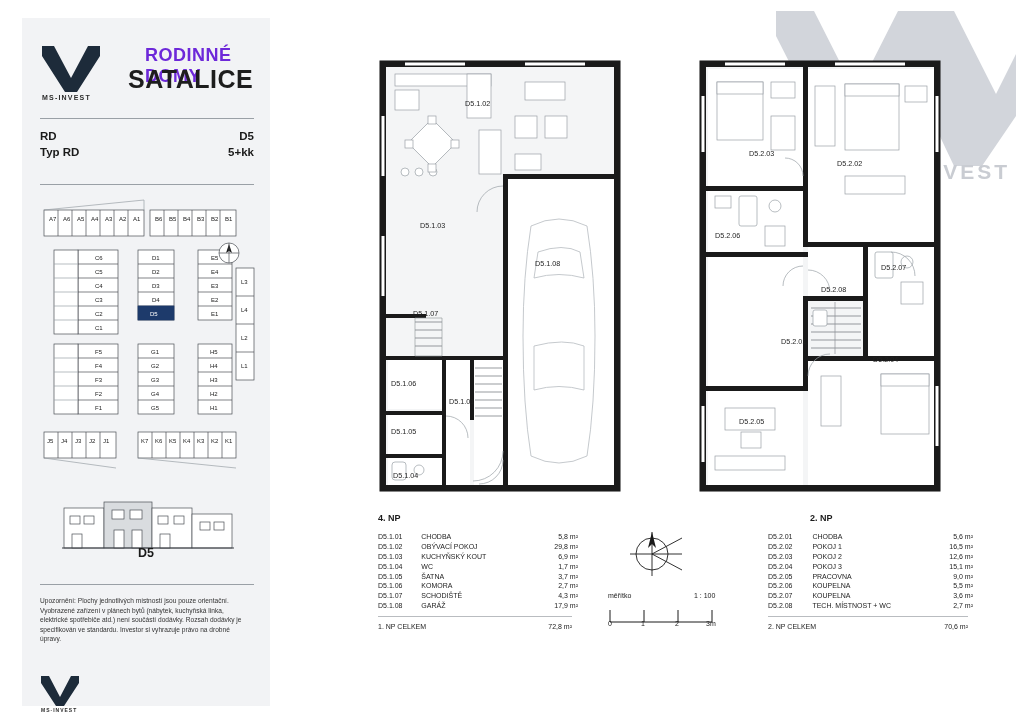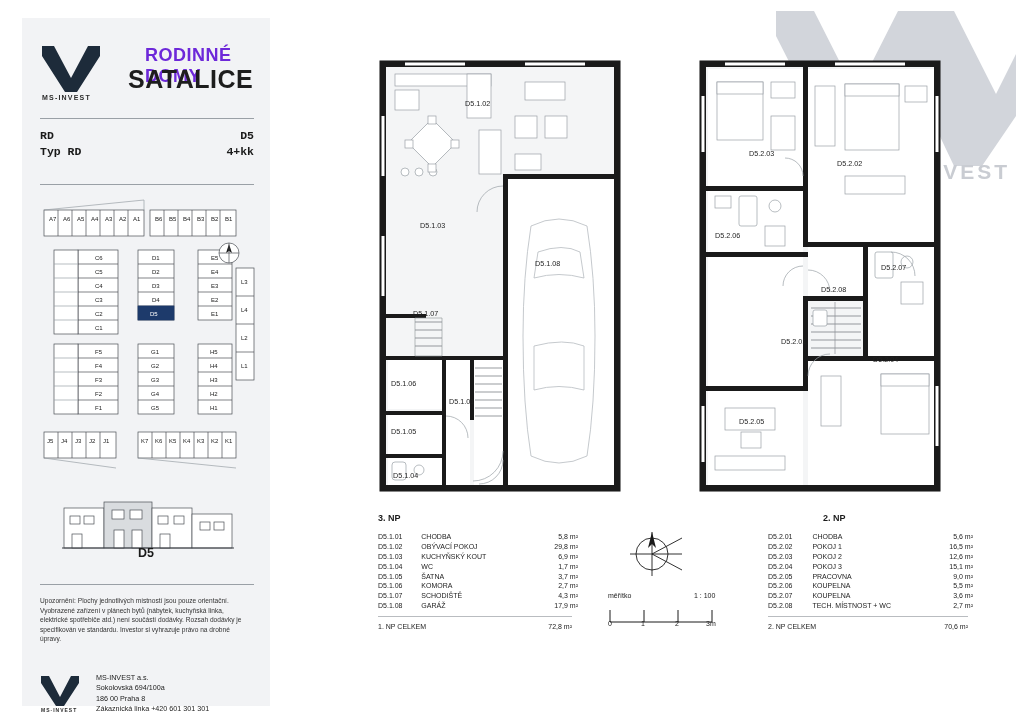--- a/index.html
+++ b/index.html
@@ -17,21 +17,21 @@
   
   .left-panel{position:absolute;left:22px;top:18px;width:248px;height:688px;background:#f2f3f5;}
   .logo-row{position:absolute;left:18px;top:26px;width:215px;height:56px;}
   .logo-mark{position:absolute;left:0;top:0;width:62px;height:50px;}
   .logo-sub{position:absolute;left:2px;top:50px;font-size:7px;letter-spacing:1.2px;color:#2b2b2b;font-weight:700;}
   .brand1{position:absolute;left:76px;top:1px;font-size:18px;font-weight:700;letter-spacing:.5px;color:#6d28d9;margin-left:29px;}
   .brand2{position:absolute;left:76px;top:21px;font-size:25px;font-weight:700;letter-spacing:.5px;color:#1d1d1d;margin-left:12px;}
   .hr{position:absolute;background:#9aa0a6;height:1px;}
 
   .info{position:absolute;left:18px;top:110px;width:214px;font-size:11.5px;font-weight:700;}
-  .info .row{display:flex;justify-content:space-between;line-height:16px;font-family:Liberation Mono, monospace;}
+  .info .row{display:flex;justify-content:space-between;line-height:16px;}
 
   .siteplan{position:absolute;left:16px;top:178px;width:218px;height:290px;}
   .siteplan svg{display:block;}
 
   .elev{position:absolute;left:40px;top:478px;width:172px;height:60px;}
   .d5label{position:absolute;left:0;top:528px;width:248px;text-align:center;font-size:12.5px;font-weight:700;}
 
   .disclaimer{position:absolute;left:18px;top:578px;width:206px;font-size:6.6px;line-height:9.6px;color:#333;}
   .footer{position:absolute;left:18px;top:655px;width:215px;height:44px;}
   .footer-mark{position:absolute;left:0;top:2px;width:40px;height:32px;}
@@ -90,21 +90,21 @@
     </div>
     <div class="hr" style="left:18px;top:100px;width:214px;"></div>
 
     <div class="info">
       <div class="row">
         <span>RD</span>
         <span>D5</span>
       </div>
       <div class="row">
         <span>Typ RD</span>
-        <span>4+kk</span>
+        <span>5+kk</span>
       </div>
     </div>
     <div class="hr" style="left:18px;top:166px;width:214px;"></div>
 
     <div class="siteplan">
       <svg width="218" height="290" viewBox="0 0 218 290">
         <g stroke="#4a4f55" stroke-width="0.7" fill="#ffffff" font-family="Liberation Sans, sans-serif" font-size="6">
 
           <g>
             <rect x="6" y="14" width="100" height="26"></rect>
@@ -363,26 +363,20 @@
 
     <div class="disclaimer">Upozornění: Plochy jednotlivých místností jsou pouze orientační. Vyobrazené zařízení v plánech bytů (nábytek, kuchyňská linka, elektrické spotřebiče atd.) není součástí dodávky. Rozsah dodávky je specifikován ve standardu. Investor si vyhrazuje právo na drobné úpravy.</div>
 
     <div class="footer">
       <div class="footer-mark">
         <svg width="40" height="32" viewBox="0 0 40 32">
           <polygon points="1,1 9,1 20,22 31,1 39,1 39,8 24,31 16,31 1,8" fill="#1d2b3a"></polygon>
         </svg>
       </div>
       <div class="footer-sub">MS-INVEST</div>
-      <div class="footer-lines">
-        <div>MS-INVEST a.s.</div>
-        <div>Sokolovská 694/100a</div>
-        <div>186 00 Praha 8</div>
-        <div>Zákaznická linka +420 601 301 301</div>
-      </div>
     </div>
   </div>
 
   <div class="plan" style="left:375px;top:56px;width:250px;height:440px;">
     <svg width="250" height="440" viewBox="0 0 250 440">
 
       <g>
         <rect x="5" y="5" width="240" height="430" fill="#ffffff" stroke="#111" stroke-width="1"></rect>
 
         <g fill="#1a1a1a">
@@ -591,21 +585,21 @@
         <text x="186" y="214">D5.2.07</text>
         <text x="126" y="236">D5.2.08</text>
         <text x="86" y="288">D5.2.01</text>
         <text x="178" y="306">D5.2.04</text>
         <text x="44" y="368">D5.2.05</text>
       </g>
     </svg>
   </div>
 
   <div class="tbl" style="left:378px;top:513px;width:200px;">
-    <div class="title">3. NP</div>
+    <div class="title">4. NP</div>
     <table>
       <tbody>
           <tr>
         <td class="code">D5.1.01</td>
         <td class="nm">CHODBA</td>
         <td class="ar">5,8 m²</td>
       </tr>
       <tr>
         <td class="code">D5.1.02</td>
         <td class="nm">OBÝVACÍ POKOJ</td>
@@ -643,21 +637,21 @@
       </tr>
     </tbody>
       </table>
     <div class="sumline">
       <span>1. NP CELKEM</span>
       <span>72,8 m²</span>
     </div>
   </div>
 
   <div class="tbl" style="left:768px;top:513px;width:205px;">
-    <div class="title" style="margin-left:55px;">2. NP</div>
+    <div class="title" style="margin-left:42px;">2. NP</div>
     <table>
       <tbody>
           <tr>
         <td class="code">D5.2.01</td>
         <td class="nm">CHODBA</td>
         <td class="ar">5,6 m²</td>
       </tr>
       <tr>
         <td class="code">D5.2.02</td>
         <td class="nm">POKOJ 1</td>

